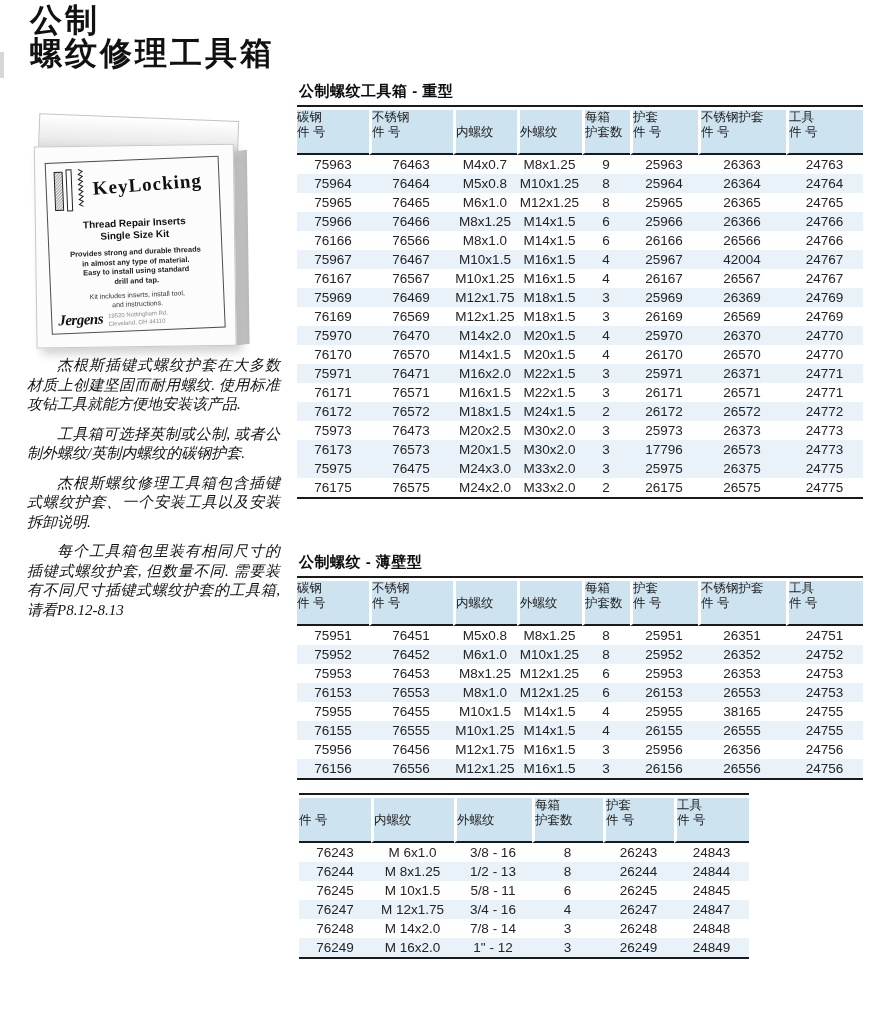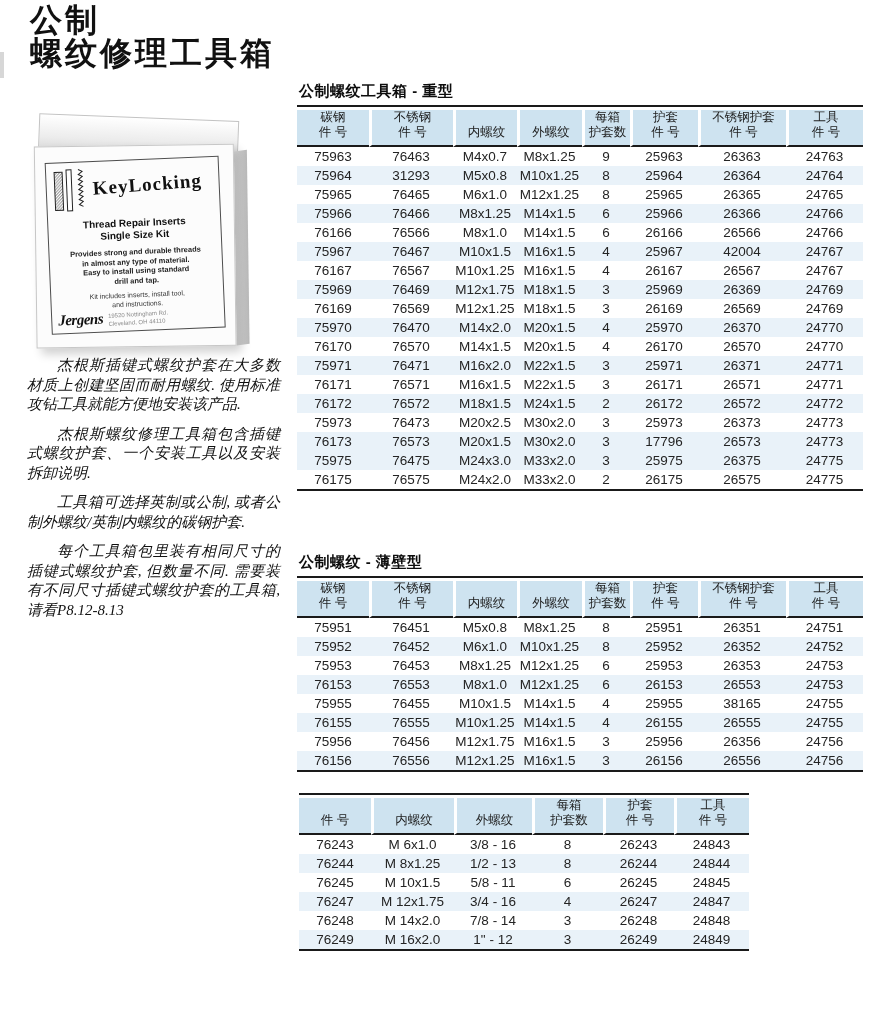--- a/index.html
+++ b/index.html
@@ -42,23 +42,23 @@
   .intro{position:absolute;left:27px;top:356px;width:253px;font-style:italic;}
   .intro p{margin:0 0 10px 0;font-size:15px;line-height:19.5px;text-align:justify;
            text-indent:2em;color:#111;font-family:"Liberation Serif",serif;}
 
   
   .tblock{position:absolute;left:297px;width:566px;margin-top:36px;}
   .tblock.narrow{width:450px;left:299px;}
   .ttitle{margin:0 0 4px 2px;font-size:15px;font-weight:bold;color:#0d0d0d;letter-spacing:0.5px;}
   .trule{height:2px;background:var(--rule,#1a1a1a);}
   table.cat{border-collapse:separate;border-spacing:0;table-layout:fixed;width:100%;margin-top:3px;}
-  table.cat th{background:var(--header-bg,#cee3f0);vertical-align:bottom;text-align:center;
+  table.cat th{background:var(--header-bg,#cee3f0);vertical-align:bottom;text-align:left;
                font-size:12.5px;font-weight:normal;color:#1c1c1c;line-height:15px;
-               height:32px;box-sizing:border-box;padding:0 0 5px 0;
+               height:32px;box-sizing:border-box;padding:0 0 13px 0;
                border-bottom:2px solid var(--rule,#1a1a1a);}
   table.cat th + th{border-left:3px solid #ffffff;}
   table.cat td{font-size:13.5px;text-align:center;height:19px;line-height:19px;padding:0;
                color:#242424;white-space:nowrap;overflow:hidden;}
   table.cat tr.stripe td{background:var(--stripe-bg,#e9f2f9);}
   table.cat tbody tr:last-child td{border-bottom:2.5px solid var(--rule,#1a1a1a);}
 </style>
 </head>
 <body>
 
@@ -111,22 +111,22 @@
               <div>Cleveland, OH 44110</div>
             </span>
           </div>
         </div>
       </div>
     </div>
   </div>
 
   <div class="intro">
     <p>杰根斯插键式螺纹护套在大多数材质上创建坚固而耐用螺纹. 使用标准攻钻工具就能方便地安装该产品.</p>
+    <p>工具箱可选择英制或公制, 或者公制外螺纹/英制内螺纹的碳钢护套.</p>
     <p>杰根斯螺纹修理工具箱包含插键式螺纹护套、一个安装工具以及安装拆卸说明.</p>
-    <p>工具箱可选择英制或公制, 或者公制外螺纹/英制内螺纹的碳钢护套.</p>
     <p>每个工具箱包里装有相同尺寸的插键式螺纹护套, 但数量不同. 需要装有不同尺寸插键式螺纹护套的工具箱, 请看P8.12-8.13</p>
   </div>
 
   <section class="tblock" style="top:46px">
     <h2 class="ttitle">公制螺纹工具箱 - 重型</h2>
     <div class="trule"></div>
     <div>
         <table class="cat">
           <colgroup>
             <col style="width: 72px;">
@@ -156,21 +156,21 @@
               <td>76463</td>
               <td>M4x0.7</td>
               <td>M8x1.25</td>
               <td>9</td>
               <td>25963</td>
               <td>26363</td>
               <td>24763</td>
             </tr>
             <tr class="stripe">
               <td>75964</td>
-              <td>31293</td>
+              <td>76464</td>
               <td>M5x0.8</td>
               <td>M10x1.25</td>
               <td>8</td>
               <td>25964</td>
               <td>26364</td>
               <td>24764</td>
             </tr>
             <tr>
               <td>75965</td>
               <td>76465</td>

